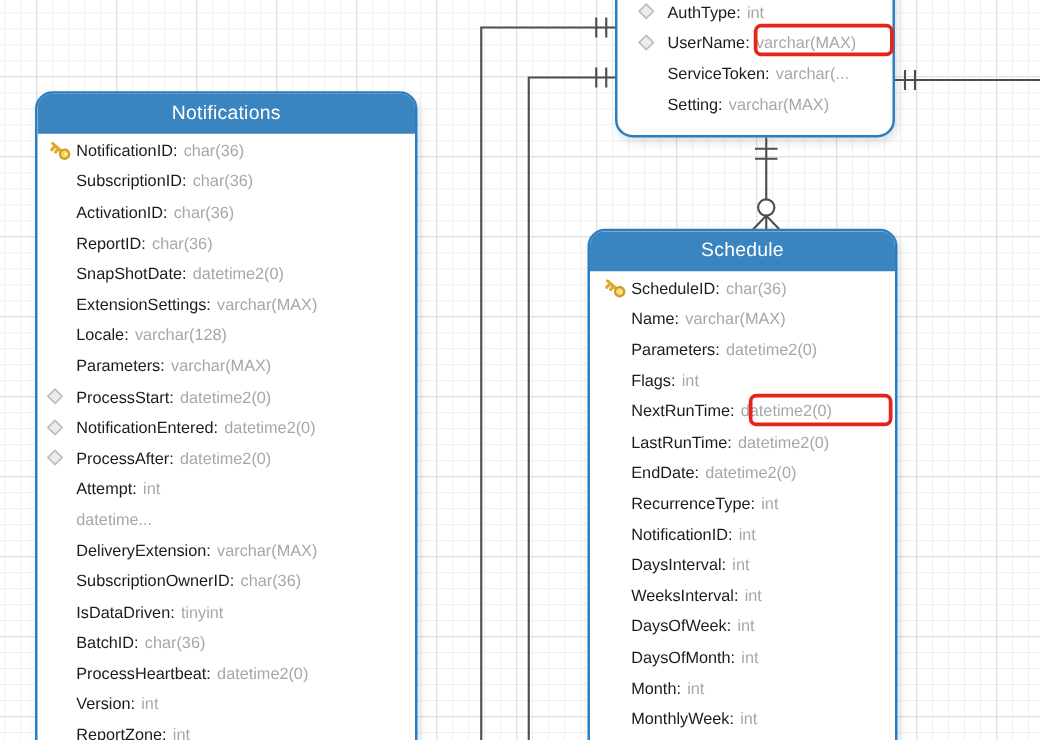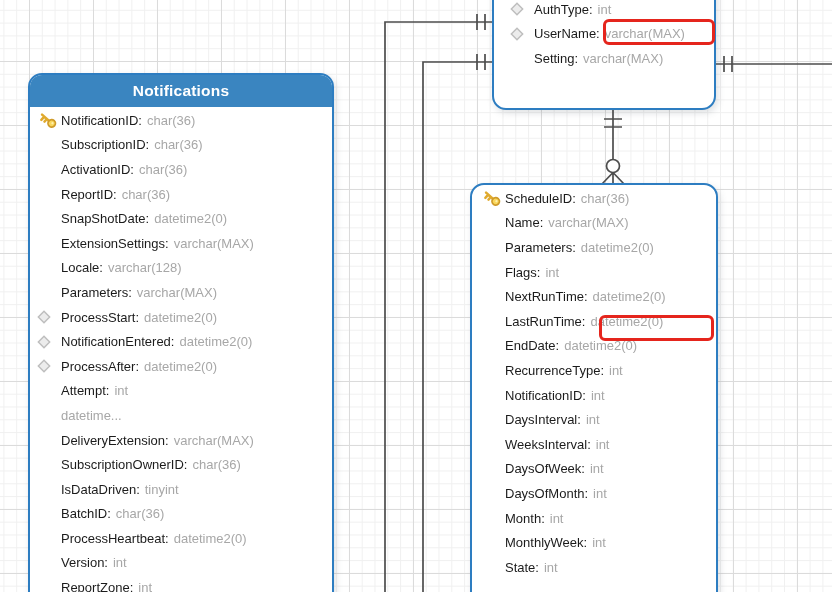--- a/index.html
+++ b/index.html
@@ -23,21 +23,21 @@
   .rel-circle { stroke: #4d4d4d; stroke-width: 1.7; fill: #ffffff; }
 
   .table {
     position: absolute; z-index: 2; background: #ffffff;
     border: 2px solid #2d7dc1; border-radius: 14px;
     box-shadow: 2px 3px 7px rgba(80,90,100,0.18);
     box-sizing: border-box; overflow: hidden;
   }
   .thead {
     height: 32px; background: #3a85c0; color: #ffffff;
-    font-size: 15.5px; font-weight: 700; letter-spacing: 0.2px;
+    font-size: 15.5px; font-weight: 400; letter-spacing: 0.2px;
     display: flex; align-items: center; justify-content: center;
   }
   .rows { }
   .row { height: 24.6px; display: flex; align-items: center; white-space: nowrap; }
   .icon-cell { width: 24px; flex: 0 0 24px; display: flex; align-items: center; }
   .fname { font-size: 13px; color: #1b1b1b; margin-right: 5px; }
   .ftype { font-size: 13px; color: #a7a7a7; text-align: right; }
 
   .t-top   { left: 492px; top: -63px; width: 224px; height: 173px; }
   .t-top .rows   { padding: 58px 6px 0 16px; }
@@ -94,20 +94,25 @@
   <div class="row">
     <span class="icon-cell">
             <svg width="14" height="14" viewBox="0 0 14 14">
               <path d="M7 1.3 L12.7 7 L7 12.7 L1.3 7 Z" fill="#ececec" stroke="#bdbdbd" stroke-width="1.4"></path>
             </svg>
           </span>
     <span class="fname">UserName:</span>
     <span class="ftype">varchar(MAX)</span>
   </div>
 
+  <div class="row">
+    <span class="icon-cell"></span>
+    <span class="fname">ServiceToken:</span>
+    <span class="ftype">varchar(...</span>
+  </div>
 
   <div class="row">
     <span class="icon-cell"></span>
     <span class="fname">Setting:</span>
     <span class="ftype">varchar(MAX)</span>
   </div>
 </div>
   </div>
 
   <div class="table t-notif">
@@ -248,20 +253,21 @@
 
   <div class="row">
     <span class="icon-cell"></span>
     <span class="fname">ReportZone:</span>
     <span class="ftype">int</span>
   </div>
 </div>
   </div>
 
   <div class="table t-sched">
+    <div class="thead">Schedule</div>
     <div class="rows">
   <div class="row">
     <span class="icon-cell">
             <svg width="22" height="20" viewBox="0 0 22 20">
               <g transform="rotate(42 11 10)">
                 <path d="M14 10 H3 M6 10 V14.4 M9.5 10 V13.6" stroke="#e0aa2e" stroke-width="2.5" fill="none" stroke-linecap="round"></path>
                 <circle cx="16" cy="10" r="3.7" fill="#f9d75d" stroke="#cf9b2a" stroke-width="1.8"></circle>
                 <circle cx="16.4" cy="9.4" r="1.1" fill="#fdf0b2"></circle>
               </g>
             </svg>

